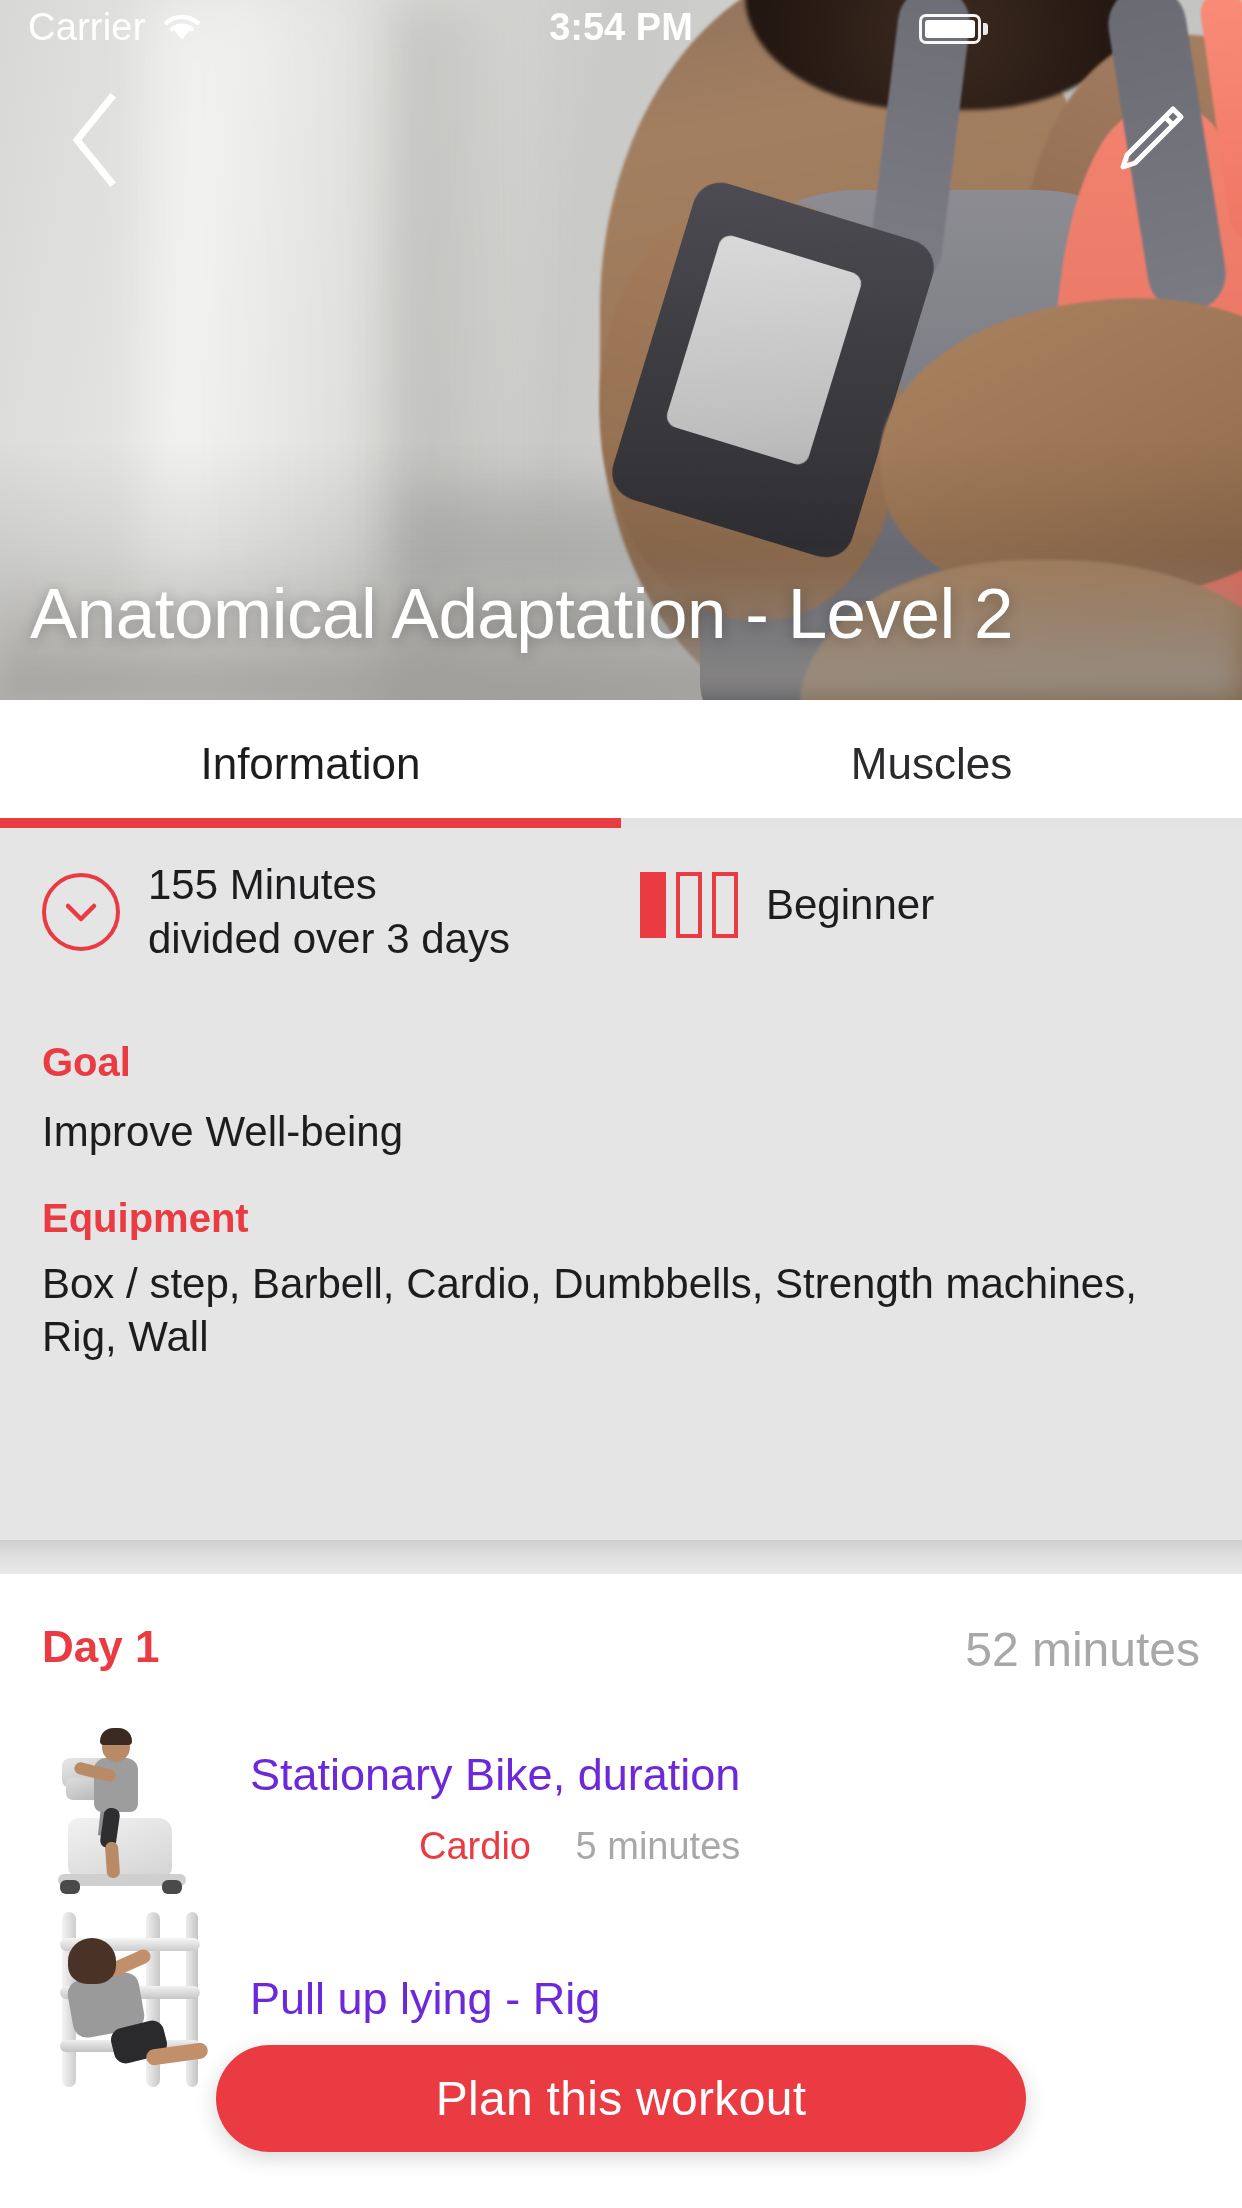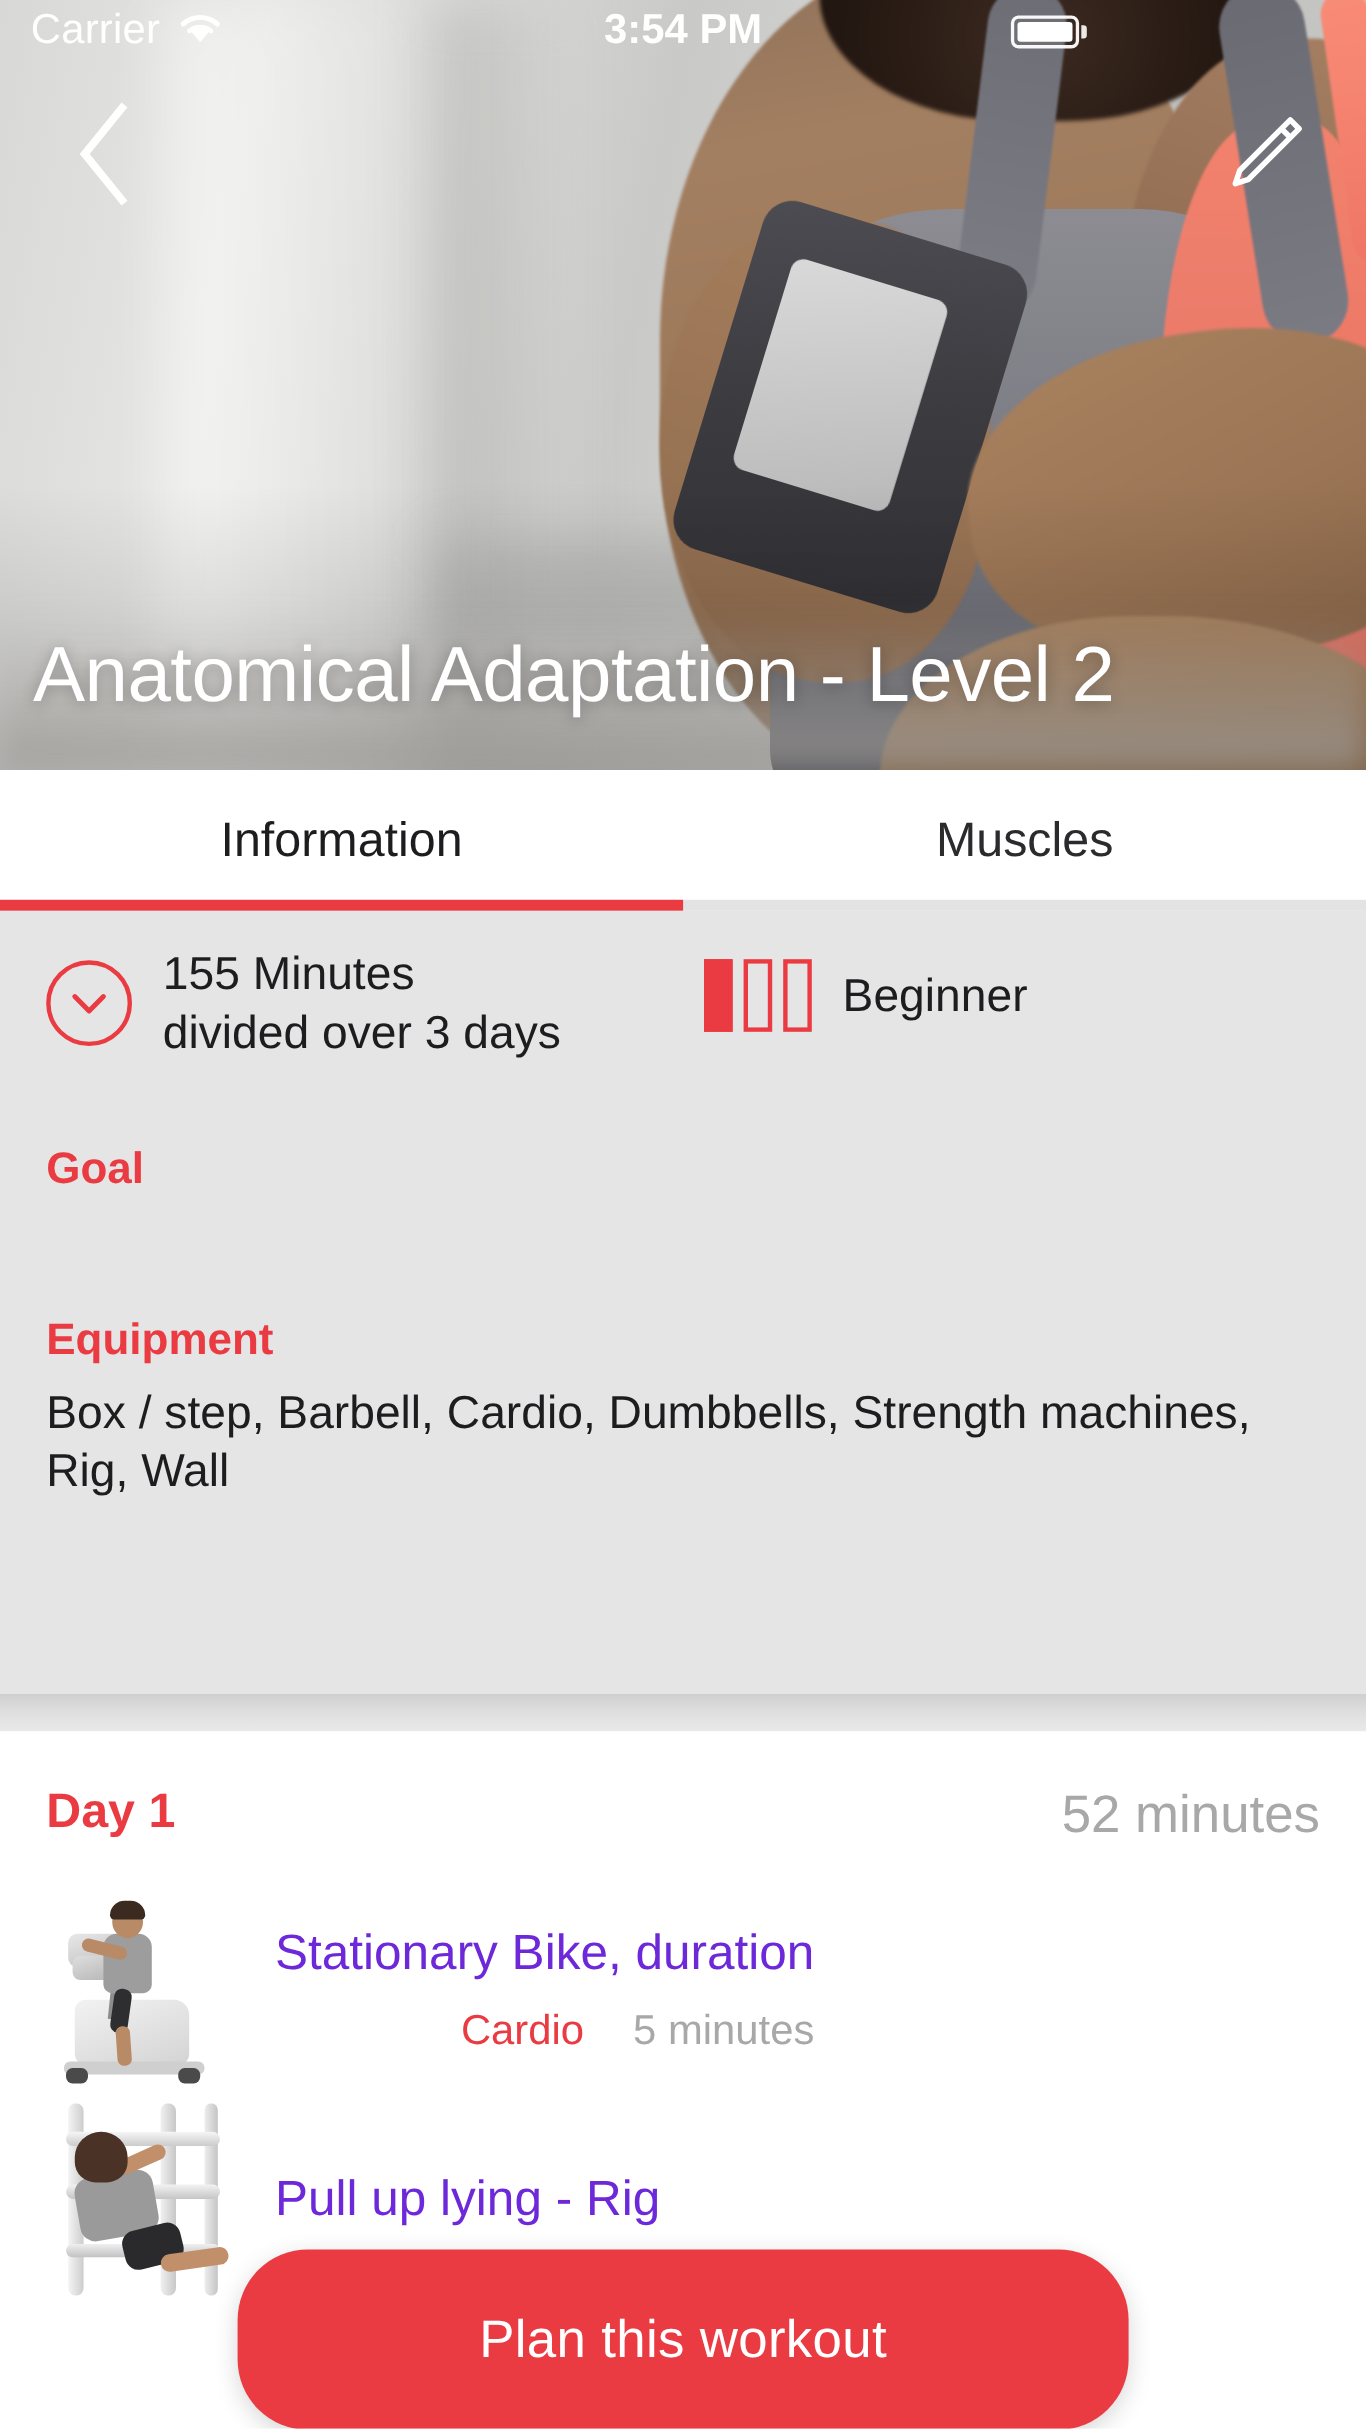--- a/index.html
+++ b/index.html
@@ -185,21 +185,21 @@
   .rig-h2{position:absolute;left:10px;top:74px;width:140px;height:13px;background:linear-gradient(180deg,#f2f2f2,#c6c6c6);border-radius:7px;}
   .rig-h3{position:absolute;left:10px;top:128px;width:140px;height:12px;background:linear-gradient(180deg,#efefef,#c2c2c2);border-radius:6px;}
   .p2-hair{position:absolute;left:18px;top:26px;width:48px;height:46px;background:#4a3226;border-radius:50% 50% 40% 40%;}
   .p2-torso{position:absolute;left:20px;top:64px;width:72px;height:58px;background:#9a9a9a;border-radius:14px;transform:rotate(-10deg);}
   .p2-arm{position:absolute;left:56px;top:44px;width:46px;height:14px;background:#c18f6a;border-radius:8px;transform:rotate(-24deg);}
   .p2-hip{position:absolute;left:62px;top:112px;width:54px;height:36px;background:#2a2a2c;border-radius:12px;transform:rotate(-14deg);}
   .p2-leg{position:absolute;left:96px;top:134px;width:62px;height:16px;background:#c18f6a;border-radius:8px;transform:rotate(-8deg);}
 
   
   .cta{
-    position:absolute;left:216px;top:2045px;width:810px;height:164px;
+    position:absolute;left:216px;top:2045px;width:810px;height:107px;
     background:#ea3b42;border-radius:64px;
     display:flex;align-items:center;justify-content:center;
     box-shadow:0 6px 22px rgba(0,0,0,.16);
   }
   .cta-label{color:#fff;font-size:48px;letter-spacing:.3px;}
 </style>
 </head>
 <body>
 
 <div class="phone">
@@ -298,20 +298,21 @@
         <span class="bars">
           <span class="bar filled"></span>
           <span class="bar"></span>
           <span class="bar"></span>
         </span>
         <span class="level-label">Beginner</span>
       </div>
     </div>
 
     <div class="sec-head goal-head">Goal</div>
+    <div class="sec-body goal-body">Improve Well-being</div>
 
     <div class="sec-head equip-head">Equipment</div>
     <div class="sec-body equip-body">Box / step, Barbell, Cardio, Dumbbells, Strength machines, Rig, Wall</div>
   </div>
 
   <div class="gap-band"></div>
 
   <div class="day-section">
     <div class="day-head">Day 1</div>
     <div class="day-dur">52 minutes</div>

